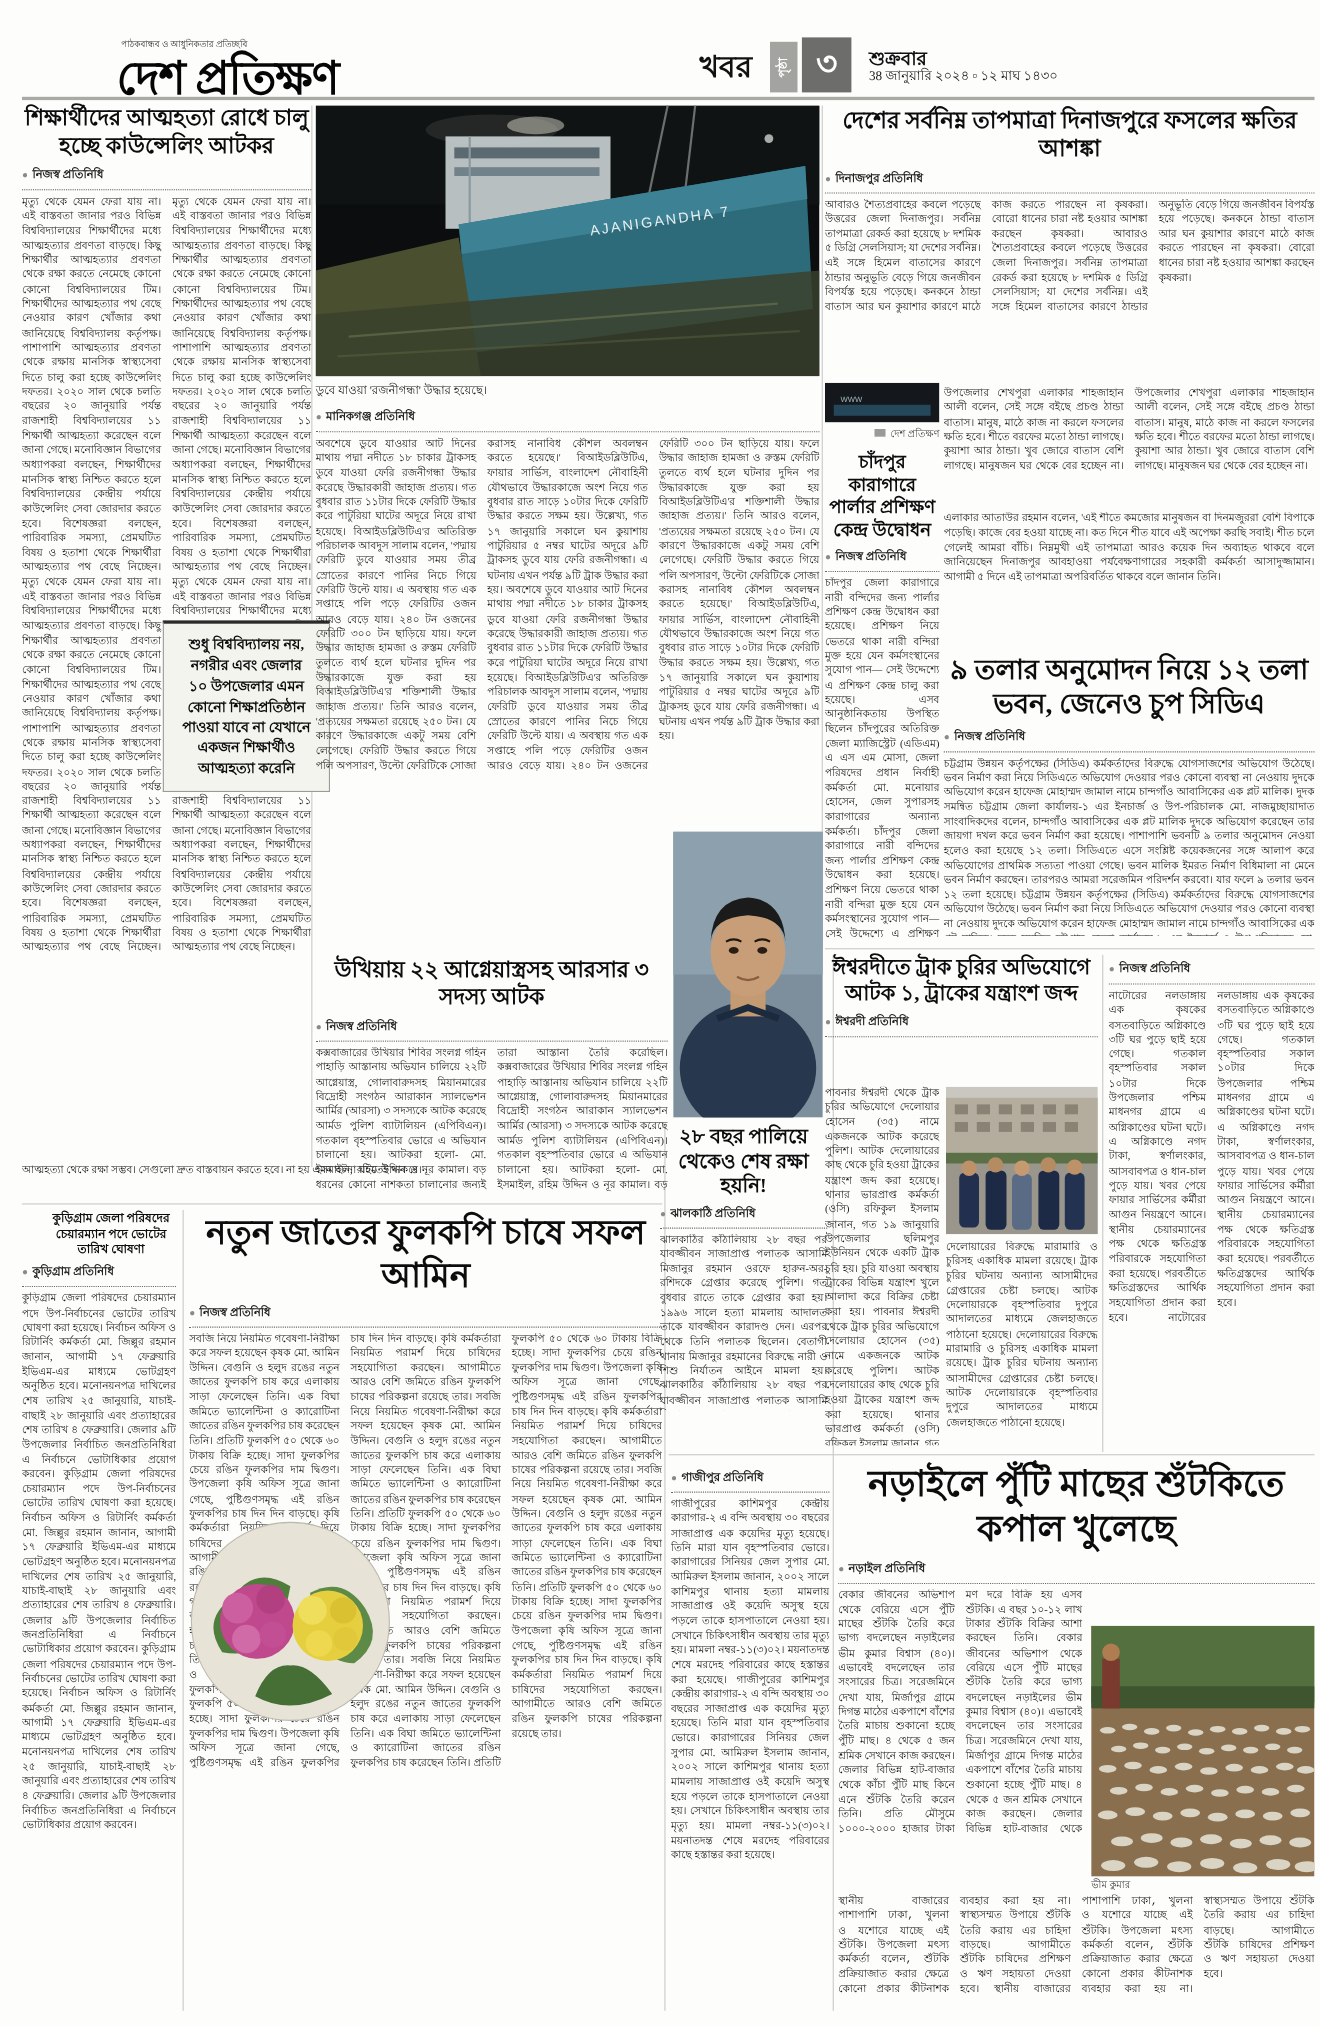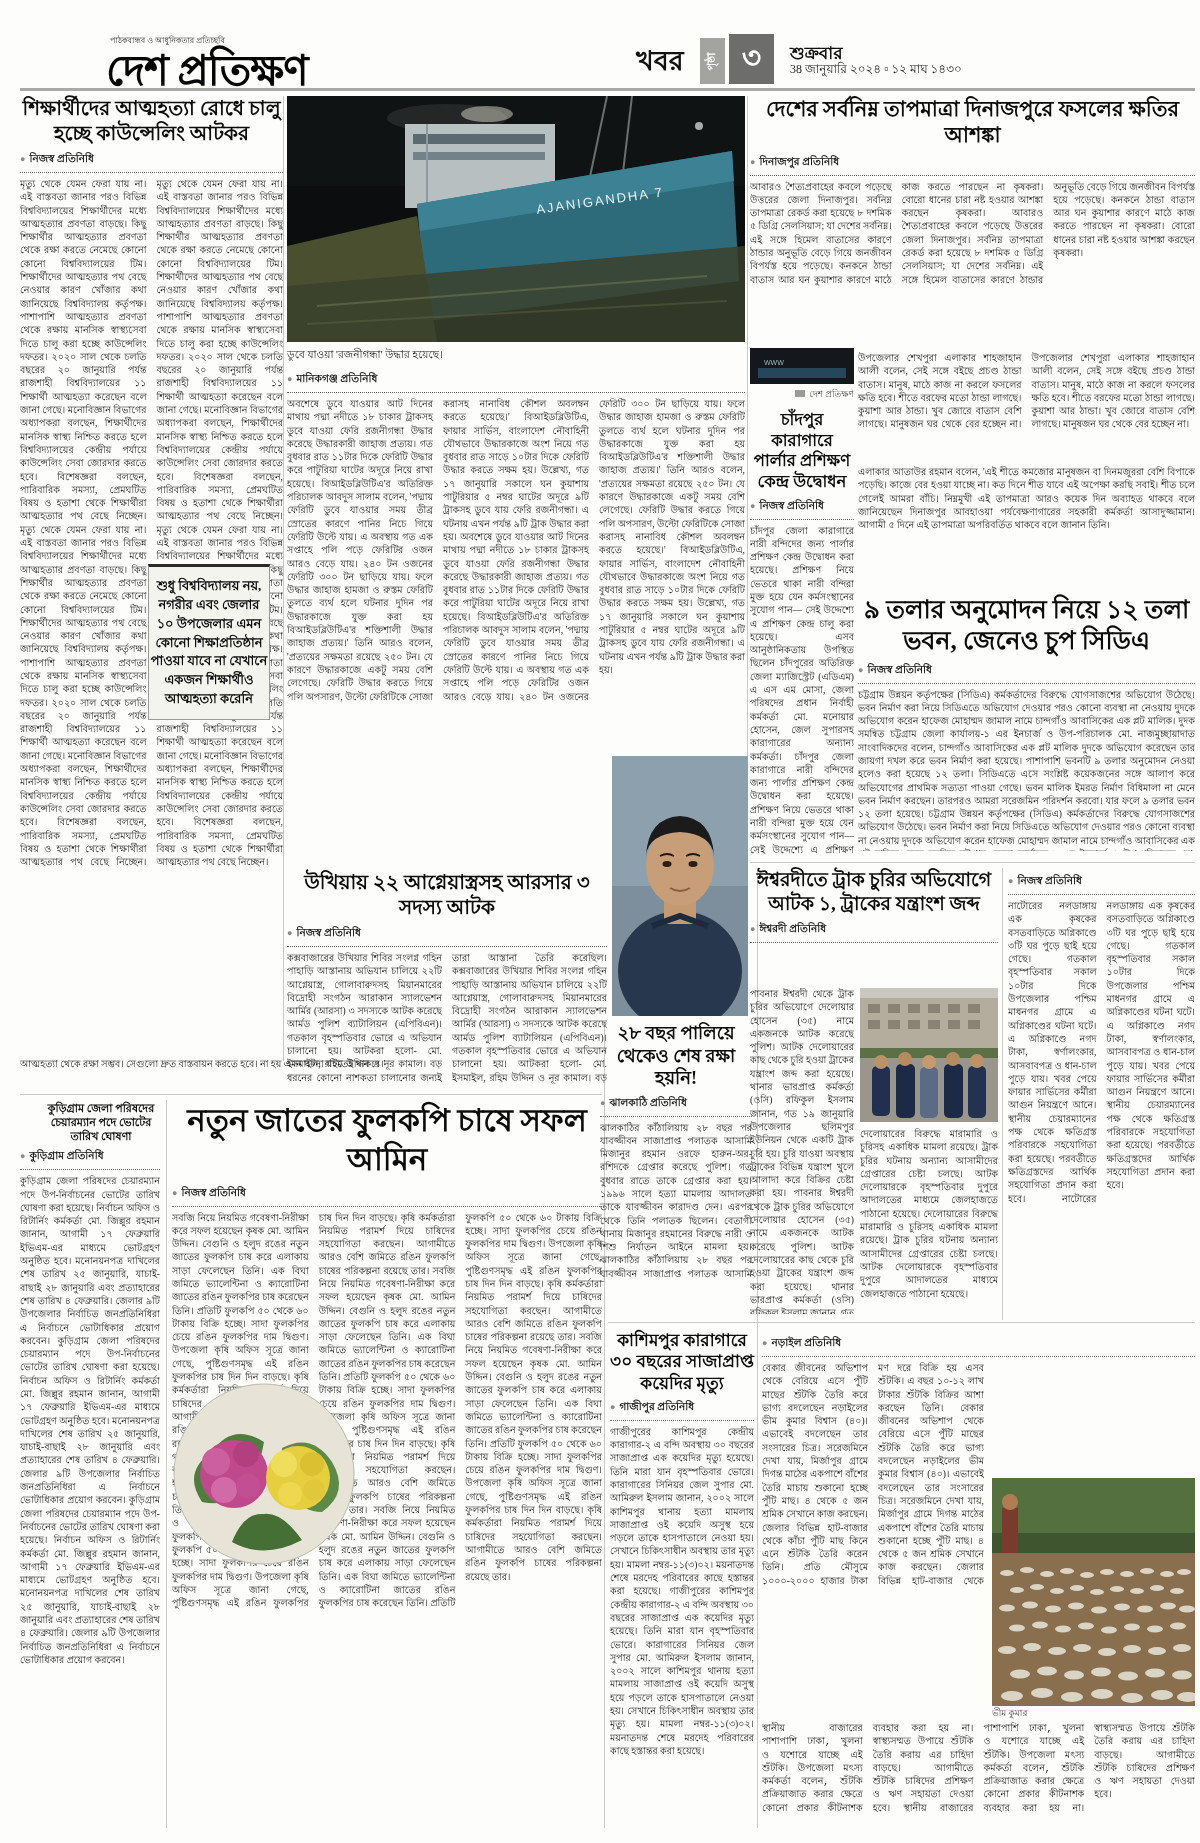--- a/index.html
+++ b/index.html
@@ -14,21 +14,21 @@
   .bodytext{font-size:9.5px;line-height:1.4;text-align:justify;overflow:hidden;color:#1a1a1a;}
   .cols2{column-count:2;column-gap:10px;}
   .cols3{column-count:3;column-gap:10px;}
   .cols4{column-count:4;column-gap:10px;font-family:Liberation Mono, monospace;}
   .vrule{position:absolute;width:1px;background:#c9c9c5;}
   .hrule{position:absolute;height:1px;background:#c9c9c5;}
   .caption{font-size:10.5px;color:#222;}
   .credit{font-size:9px;color:#444;text-align:right;}
   .credit .sq{display:inline-block;width:10px;height:7px;background:#9a9a96;margin-right:4px;}
   .pullquote{position:absolute;background:#f4f4ef;border:1px solid #9a9a96;border-top:3px solid #2b2b2b;
-             font-size:13px;font-weight:bold;text-align:center;line-height:1.45;padding:10px 0;color:#0c0c0c;}
+             font-size:13px;font-weight:bold;text-align:center;line-height:1.45;padding:10px 15px;color:#0c0c0c;}
   .photo{display:block;}
   .pgbox1{position:absolute;background:#a3a3a0;color:#fff;display:flex;align-items:center;justify-content:center;}
   .pgbox1 span{transform:rotate(-90deg);font-size:11px;font-weight:bold;white-space:nowrap;}
   .pgbox2{position:absolute;background:#6d6d6b;color:#fff;display:flex;align-items:center;justify-content:center;
           font-size:30px;font-weight:bold;}
 </style>
 </head>
 <body>
 
 <div id="page">
@@ -230,27 +230,27 @@
           <circle cx="112" cy="82" r="13" fill="#efdd5c"></circle>
           <circle cx="140" cy="82" r="12" fill="#d9c132"></circle>
           <circle cx="118" cy="112" r="12" fill="#eed84f"></circle>
           <circle cx="142" cy="108" r="11" fill="#e0c83a"></circle>
         </g>
       </svg>
     </div>
   </div>
 
   <div class="abs" style="left:610px;top:1330px;width:144px;">
-    <div class="headline" style="font-size:17px;">কাশিমপুর কারাগারে ৩০ বছরের সাজাপ্রাপ্ত কয়েদির মৃত্যু</div>
     <div class="byline"><span class="dot">●</span><span>গাজীপুর প্রতিনিধি</span></div>
     <div class="dotline"></div>
     <div class="bodytext" style="height:390px;">গাজীপুরের কাশিমপুর কেন্দ্রীয় কারাগার-২ এ বন্দি অবস্থায় ৩০ বছরের সাজাপ্রাপ্ত এক কয়েদির মৃত্যু হয়েছে। তিনি মারা যান বৃহস্পতিবার ভোরে। কারাগারের সিনিয়র জেল সুপার মো. আমিরুল ইসলাম জানান, ২০০২ সালে কাশিমপুর থানায় হত্যা মামলায় সাজাপ্রাপ্ত ওই কয়েদি অসুস্থ হয়ে পড়লে তাকে হাসপাতালে নেওয়া হয়। সেখানে চিকিৎসাধীন অবস্থায় তার মৃত্যু হয়। মামলা নম্বর-১১(৩)০২। ময়নাতদন্ত শেষে মরদেহ পরিবারের কাছে হস্তান্তর করা হয়েছে। গাজীপুরের কাশিমপুর কেন্দ্রীয় কারাগার-২ এ বন্দি অবস্থায় ৩০ বছরের সাজাপ্রাপ্ত এক কয়েদির মৃত্যু হয়েছে। তিনি মারা যান বৃহস্পতিবার ভোরে। কারাগারের সিনিয়র জেল সুপার মো. আমিরুল ইসলাম জানান, ২০০২ সালে কাশিমপুর থানায় হত্যা মামলায় সাজাপ্রাপ্ত ওই কয়েদি অসুস্থ হয়ে পড়লে তাকে হাসপাতালে নেওয়া হয়। সেখানে চিকিৎসাধীন অবস্থায় তার মৃত্যু হয়। মামলা নম্বর-১১(৩)০২। ময়নাতদন্ত শেষে মরদেহ পরিবারের কাছে হস্তান্তর করা হয়েছে।</div>
   </div>
 
   <div class="abs" style="left:762px;top:1330px;width:433px;">
+    <div class="headline" style="font-size:33px;">নড়াইলে পুঁটি মাছের শুঁটকিতে কপাল খুলেছে</div>
     <div class="byline"><span class="dot">●</span><span>নড়াইল প্রতিনিধি</span></div>
     <div class="dotline"></div>
     <div class="bodytext cols2" style="width:222px;height:235px;">বেকার জীবনের অভিশাপ থেকে বেরিয়ে এসে পুঁটি মাছের শুঁটকি তৈরি করে ভাগ্য বদলেছেন নড়াইলের ভীম কুমার বিশ্বাস (৪০)। এভাবেই বদলেছেন তার সংসারের চিত্র। সরেজমিনে দেখা যায়, মির্জাপুর গ্রামে দিগন্ত মাঠের একপাশে বাঁশের তৈরি মাচায় শুকানো হচ্ছে পুঁটি মাছ। ৪ থেকে ৫ জন শ্রমিক সেখানে কাজ করছেন। জেলার বিভিন্ন হাট-বাজার থেকে কাঁচা পুঁটি মাছ কিনে এনে শুঁটকি তৈরি করেন তিনি। প্রতি মৌসুমে ১০০০-২০০০ হাজার টাকা মণ দরে বিক্রি হয় এসব শুঁটকি। এ বছর ১০-১২ লাখ টাকার শুঁটকি বিক্রির আশা করছেন তিনি। বেকার জীবনের অভিশাপ থেকে বেরিয়ে এসে পুঁটি মাছের শুঁটকি তৈরি করে ভাগ্য বদলেছেন নড়াইলের ভীম কুমার বিশ্বাস (৪০)। এভাবেই বদলেছেন তার সংসারের চিত্র। সরেজমিনে দেখা যায়, মির্জাপুর গ্রামে দিগন্ত মাঠের একপাশে বাঁশের তৈরি মাচায় শুকানো হচ্ছে পুঁটি মাছ। ৪ থেকে ৫ জন শ্রমিক সেখানে কাজ করছেন। জেলার বিভিন্ন হাট-বাজার থেকে কাঁচা পুঁটি মাছ কিনে এনে শুঁটকি তৈরি করেন তিনি। প্রতি মৌসুমে ১০০০-২০০০ হাজার টাকা মণ দরে বিক্রি হয় এসব শুঁটকি। এ বছর ১০-১২ লাখ টাকার শুঁটকি বিক্রির আশা করছেন তিনি।</div>
     <div class="abs" style="left:230px;top:148px;width:203px;height:228px;">
       <svg class="photo" width="203" height="228" viewBox="0 0 203 228">
         <rect width="203" height="228" fill="#8a6f4e"></rect>
         <rect width="203" height="70" fill="#55703f"></rect>
         <rect y="55" width="203" height="20" fill="#3e5530"></rect>
         <g fill="#d9d4c4">
           <ellipse cx="15" cy="95" rx="7" ry="3"></ellipse>

